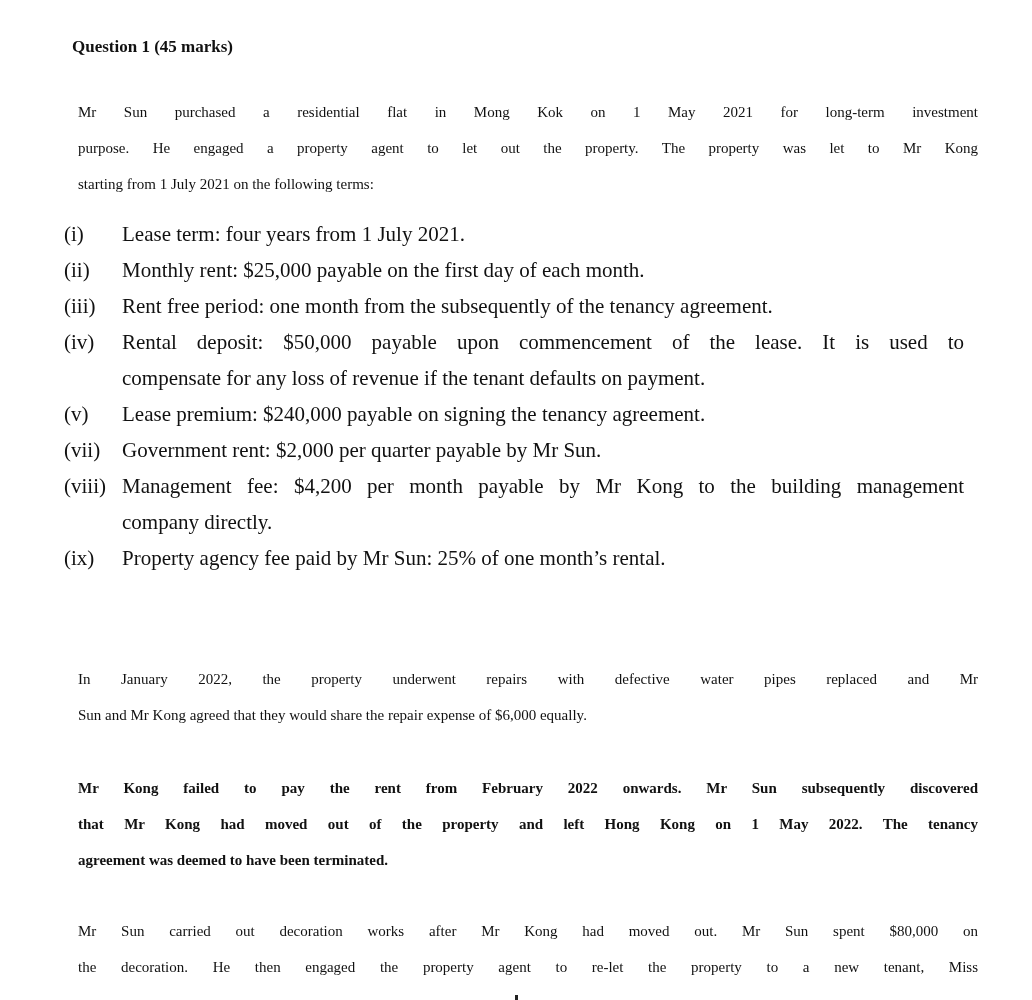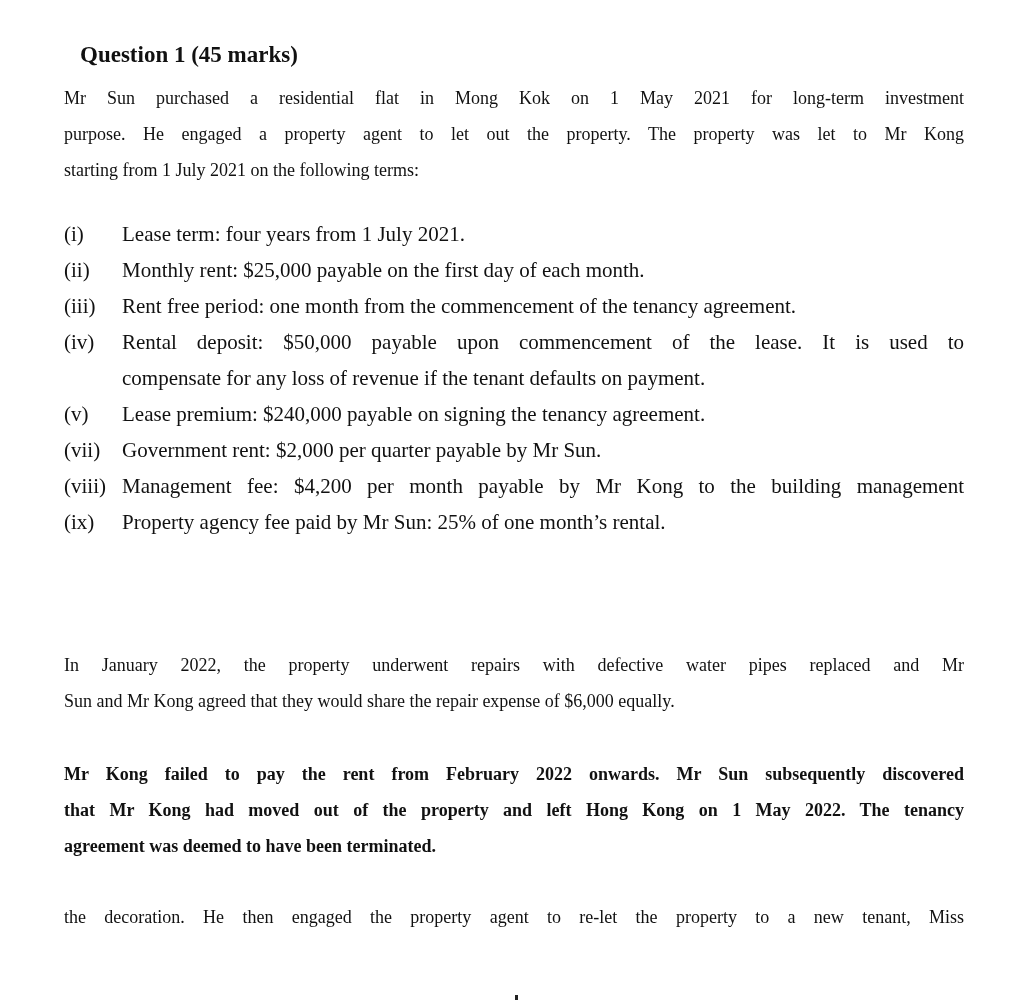--- a/index.html
+++ b/index.html
@@ -18,34 +18,34 @@
     .page {
       position: absolute;
       left: 64px;
       top: 0;
       width: 900px;
     }
     .title {
       position: absolute;
       top: 24px;
       left: 0;
-      font-size: 23px;
+      font-size: 17px;
       font-weight: bold;
       line-height: 30px;
-      margin: 16px;
+      margin: 8px;
       white-space: nowrap;
     }
     .para {
       position: absolute;
       left: 0;
       width: 900px;
-      font-size: 18px;
+      font-size: 15px;
       line-height: 36px;
       text-align: justify;
-      margin: 0;
+      margin: 14px;
     }
     .para .line {
       display: block;
       text-align: justify;
       text-align-last: justify;
       white-space: nowrap;
     }
     .para .line.last {
       text-align-last: left;
     }
@@ -113,21 +113,21 @@
     </li>
     <li>
       <span class="num">(ii)</span>
       <span class="txt">
         <span class="line last">Monthly rent: $25,000 payable on the first day of each month.</span>
       </span>
     </li>
     <li>
       <span class="num">(iii)</span>
       <span class="txt">
-        <span class="line last">Rent free period: one month from the commencement of the tenancy agreement.</span>
+        <span class="line last">Rent free period: one month from the subsequently of the tenancy agreement.</span>
       </span>
     </li>
     <li>
       <span class="num">(iv)</span>
       <span class="txt">
         <span class="line">Rental deposit: $50,000 payable upon commencement of the lease. It is used to</span>
         <span class="line last">compensate for any loss of revenue if the tenant defaults on payment.</span>
       </span>
     </li>
     <li>
@@ -139,20 +139,21 @@
     <li>
       <span class="num">(vii)</span>
       <span class="txt">
         <span class="line last">Government rent: $2,000 per quarter payable by Mr Sun.</span>
       </span>
     </li>
     <li>
       <span class="num">(viii)</span>
       <span class="txt">
         <span class="line">Management fee: $4,200 per month payable by Mr Kong to the building management</span>
+        <span class="line last">company directly.</span>
       </span>
     </li>
     <li>
       <span class="num">(ix)</span>
       <span class="txt">
         <span class="line last">Property agency fee paid by Mr Sun: 25% of one month’s rental.</span>
       </span>
     </li>
   </ul>
 
@@ -161,18 +162,19 @@
     <span class="line last">Sun and Mr Kong agreed that they would share the repair expense of $6,000 equally.</span>
   </p>
 
   <p class="para" style="top:756px;font-weight:bold;">
     <span class="line">Mr Kong failed to pay the rent from February 2022 onwards. Mr Sun subsequently discovered</span>
     <span class="line">that Mr Kong had moved out of the property and left Hong Kong on 1 May 2022. The tenancy</span>
     <span class="line last">agreement was deemed to have been terminated.</span>
   </p>
 
   <p class="para" style="top:899px;">
+    <span class="line">Mr Sun carried out decoration works after Mr Kong had moved out. Mr Sun spent $80,000 on</span>
     <span class="line">the decoration. He then engaged the property agent to re-let the property to a new tenant, Miss</span>
   </p>
 
 </div>
 
 <div class="clip-mark"></div>
 
 </body></html>

